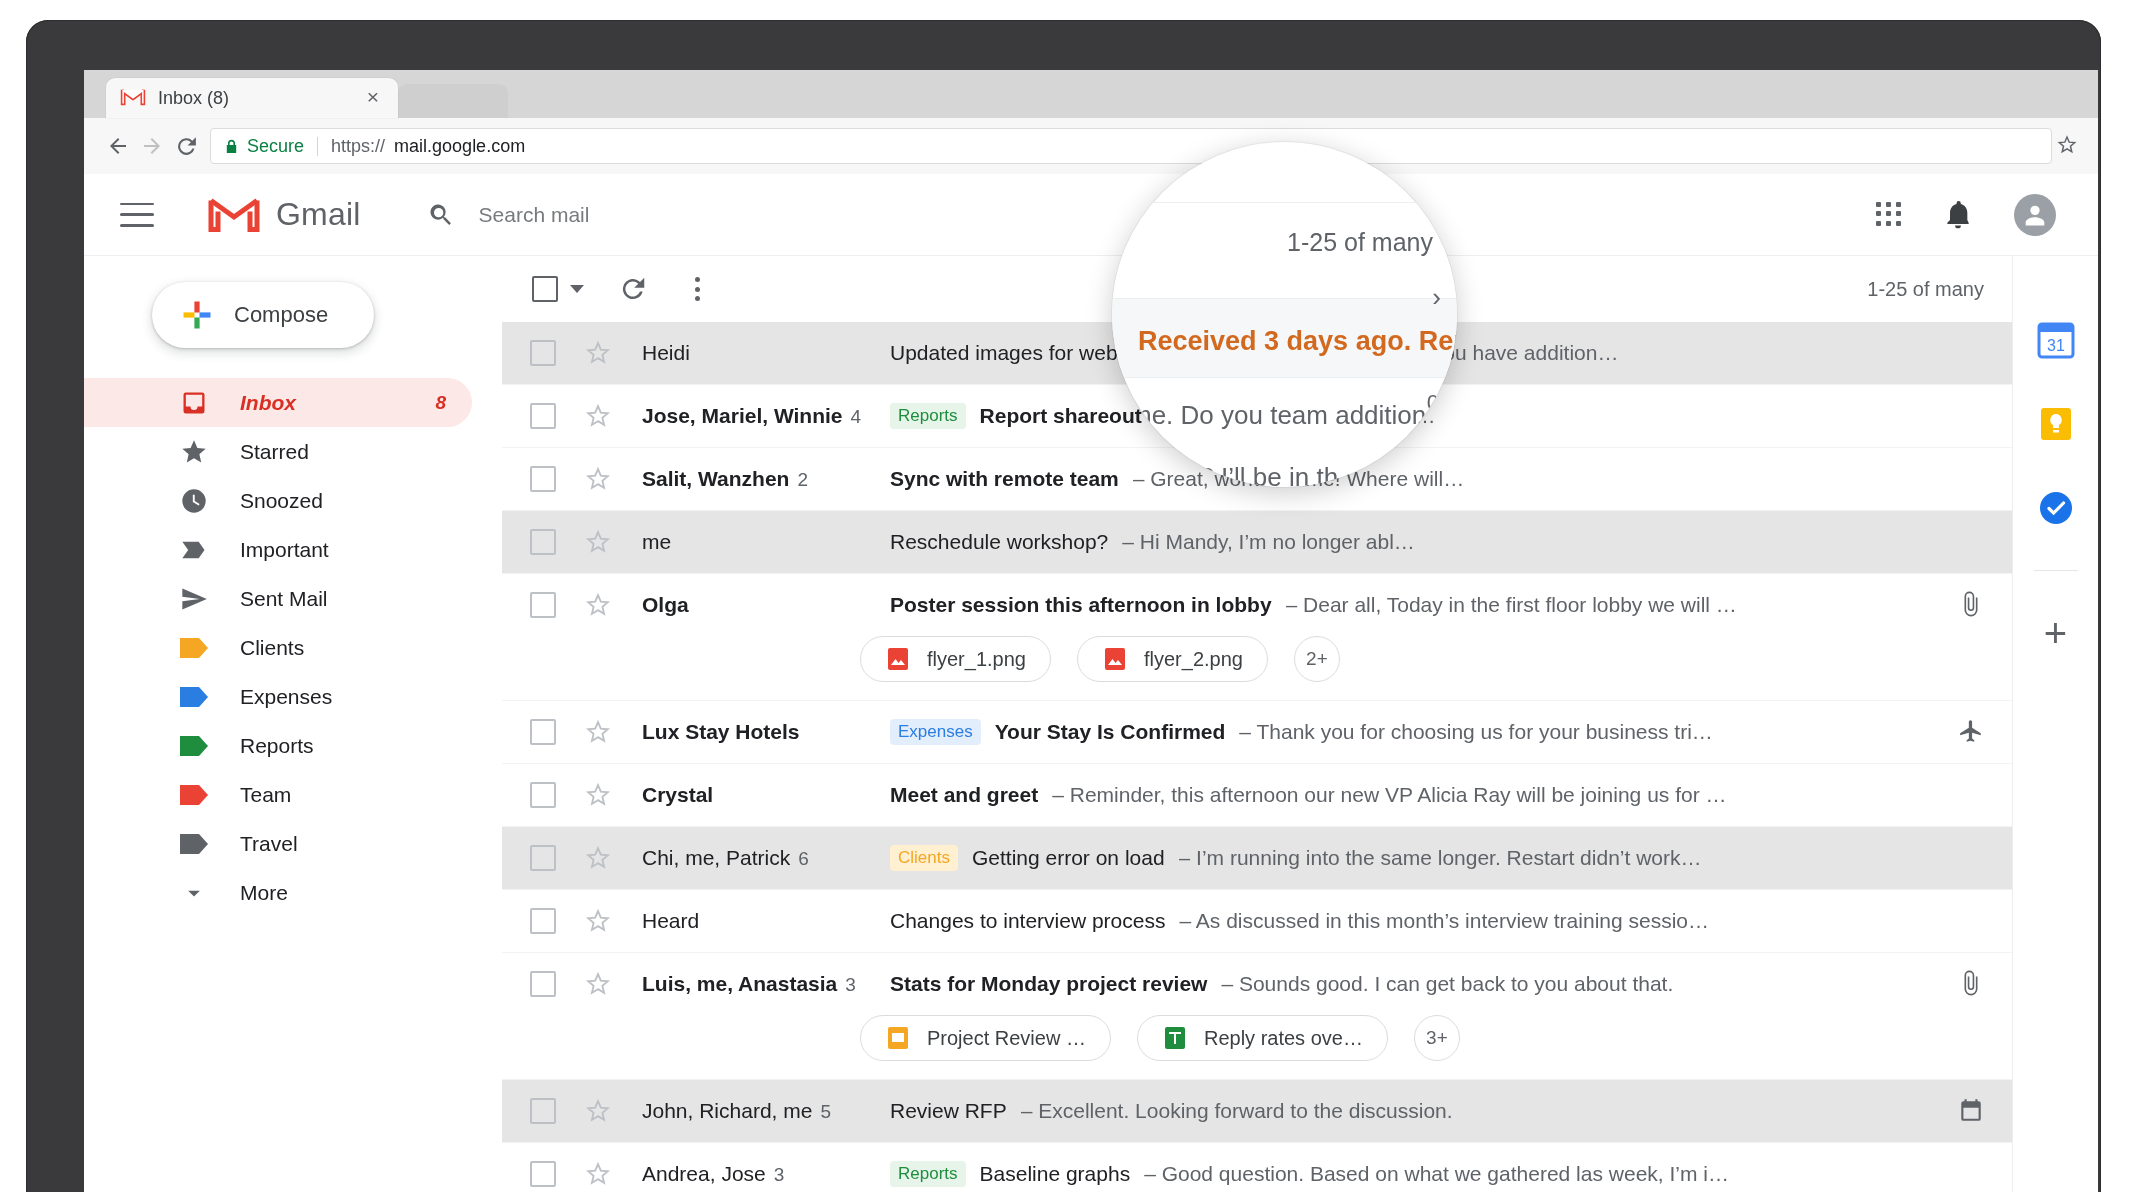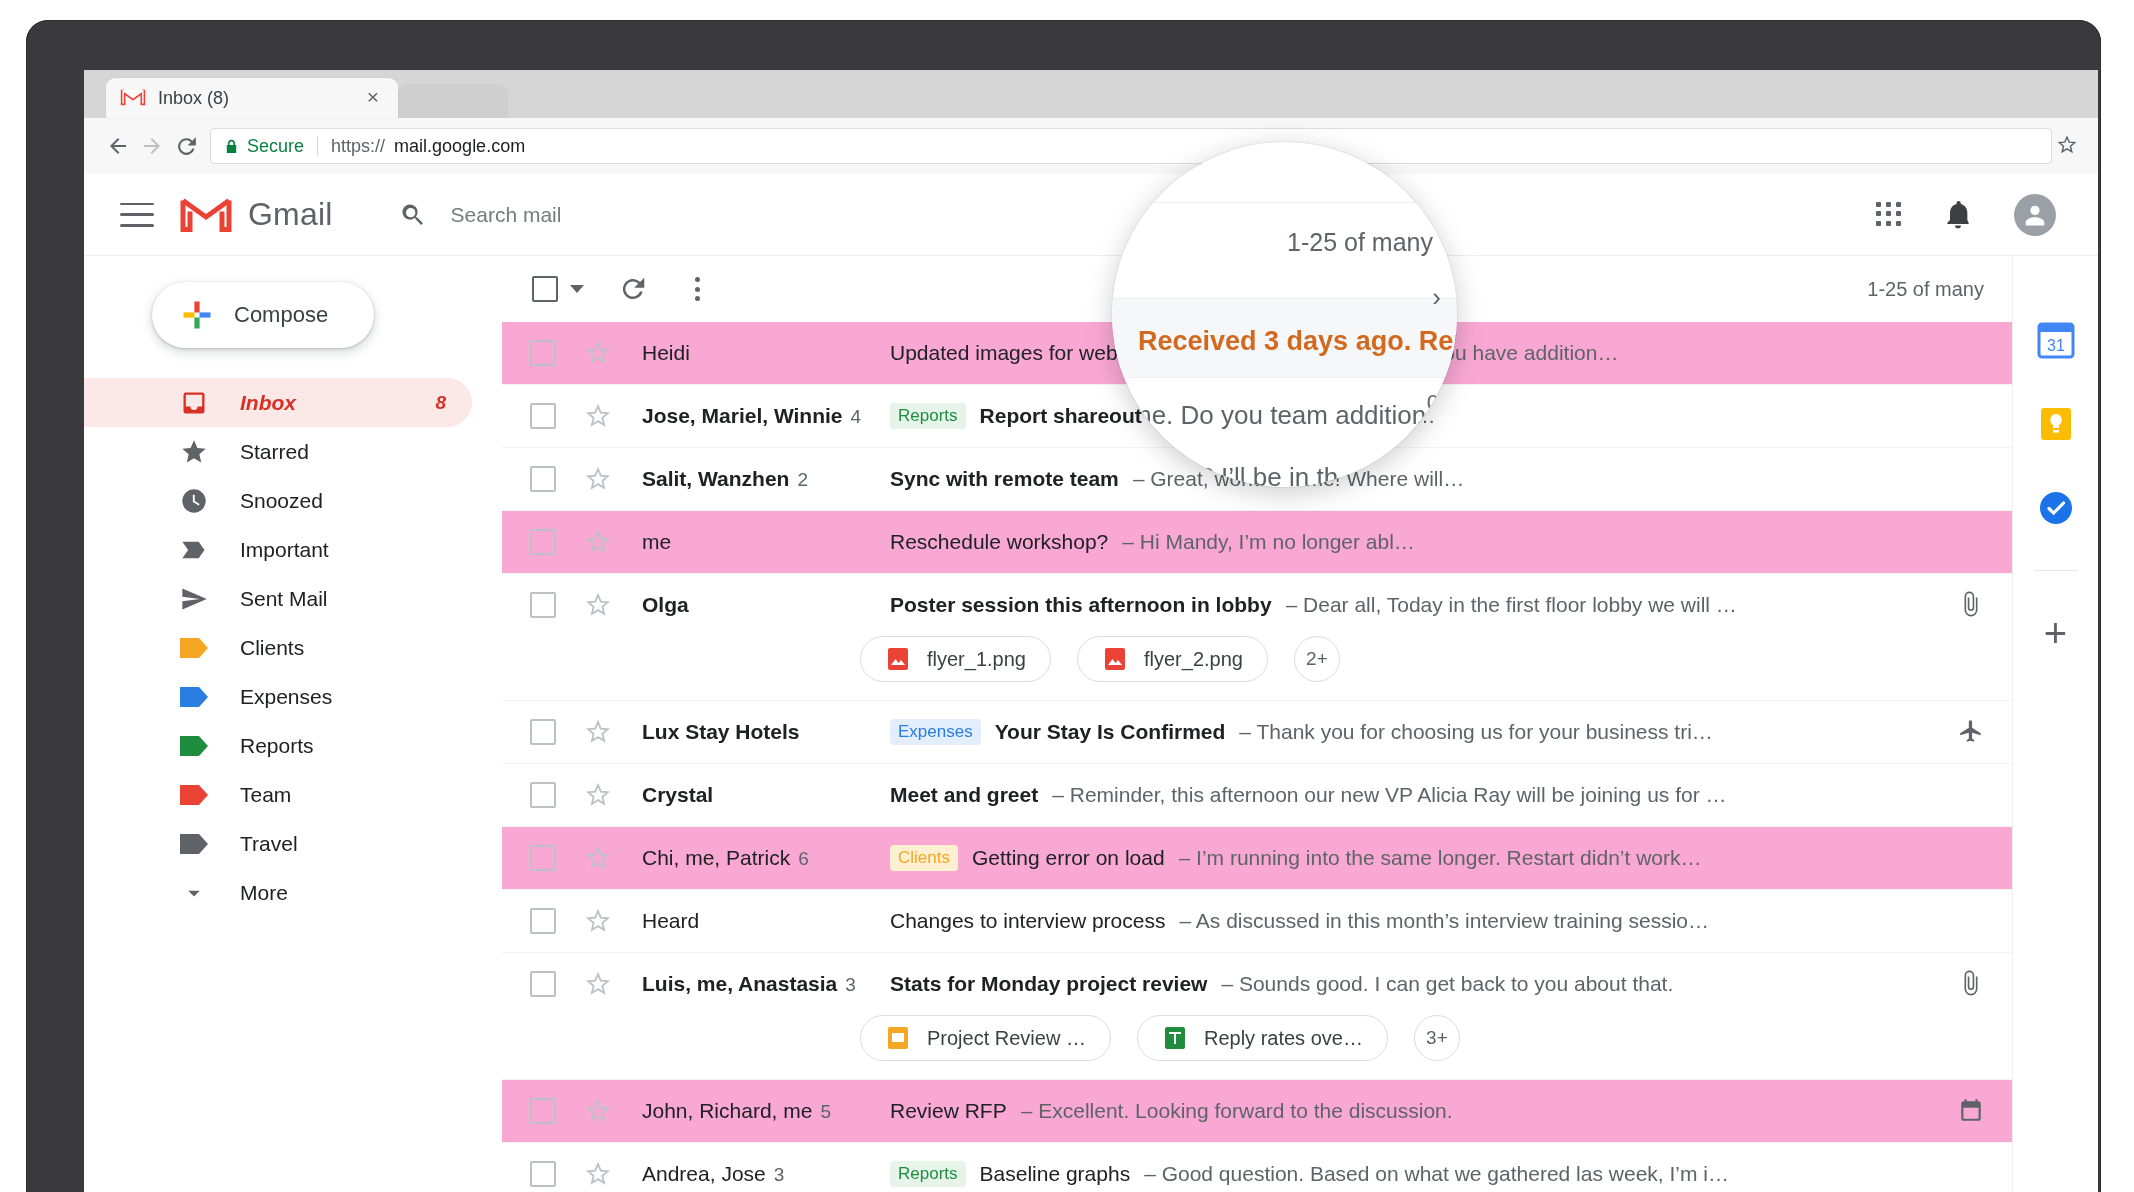--- a/index.html
+++ b/index.html
@@ -105,21 +105,21 @@
     background: #ffffff;
     border-bottom: 1px solid #eceff1;
     z-index: 3;
   }
   .hamburger {
     width: 34px; height: 24px; margin-left: 36px; margin-right: 26px;
     display: flex; flex-direction: column; justify-content: space-between;
     flex: 0 0 auto;
   }
   .hamburger span { display: block; height: 2.6px; background: #5f6368; border-radius: 2px; }
-  .brand { display: flex; align-items: center; gap: 16px; flex: 0 0 auto; }
+  .brand { display: flex; align-items: center; gap: 16px; flex: 0 0 auto; margin-left: 28px; }
   .brand-logo { width: 52px; height: 40px; }
   .brand-text { font-size: 32px; color: #5f6368; letter-spacing: .2px; }
 
   .searchwrap {
     margin-left: 66px;
     flex: 1 1 auto;
     max-width: 1100px;
     height: 54px;
     display: flex; align-items: center;
     gap: 24px;
@@ -210,21 +210,21 @@
 
   .rows { position: relative; }
   .row {
     position: relative;
     display: flex; align-items: flex-start;
     padding: 0 0 0 28px;
     border-bottom: 1px solid #f1f3f4;
     cursor: pointer;
     min-height: 62px;
   }
-  .row.read { background: #f9a8d4; }
+  .row.read { background: #e5e5e5; }
   .row.unread { background: #ffffff; }
   .row-main { display: flex; align-items: center; width: 100%; min-height: 62px; }
   .r-cbox { width: 26px; height: 26px; border: 2px solid #bdc1c6; border-radius: 2px; flex: 0 0 auto; margin-right: 28px; }
   .r-star { width: 30px; height: 30px; flex: 0 0 auto; margin-right: 28px; color: #bdc1c6; }
   .r-from {
     width: 248px; flex: 0 0 auto; font-size: 21px; color: #202124;
     white-space: nowrap; overflow: hidden; text-overflow: ellipsis;
   }
   .r-from .cnt { color: #5f6368; font-weight: normal; font-size: 19px; margin-left: 8px; }
   .r-body { flex: 1 1 auto; min-width: 0; display: flex; align-items: center; gap: 14px; }

